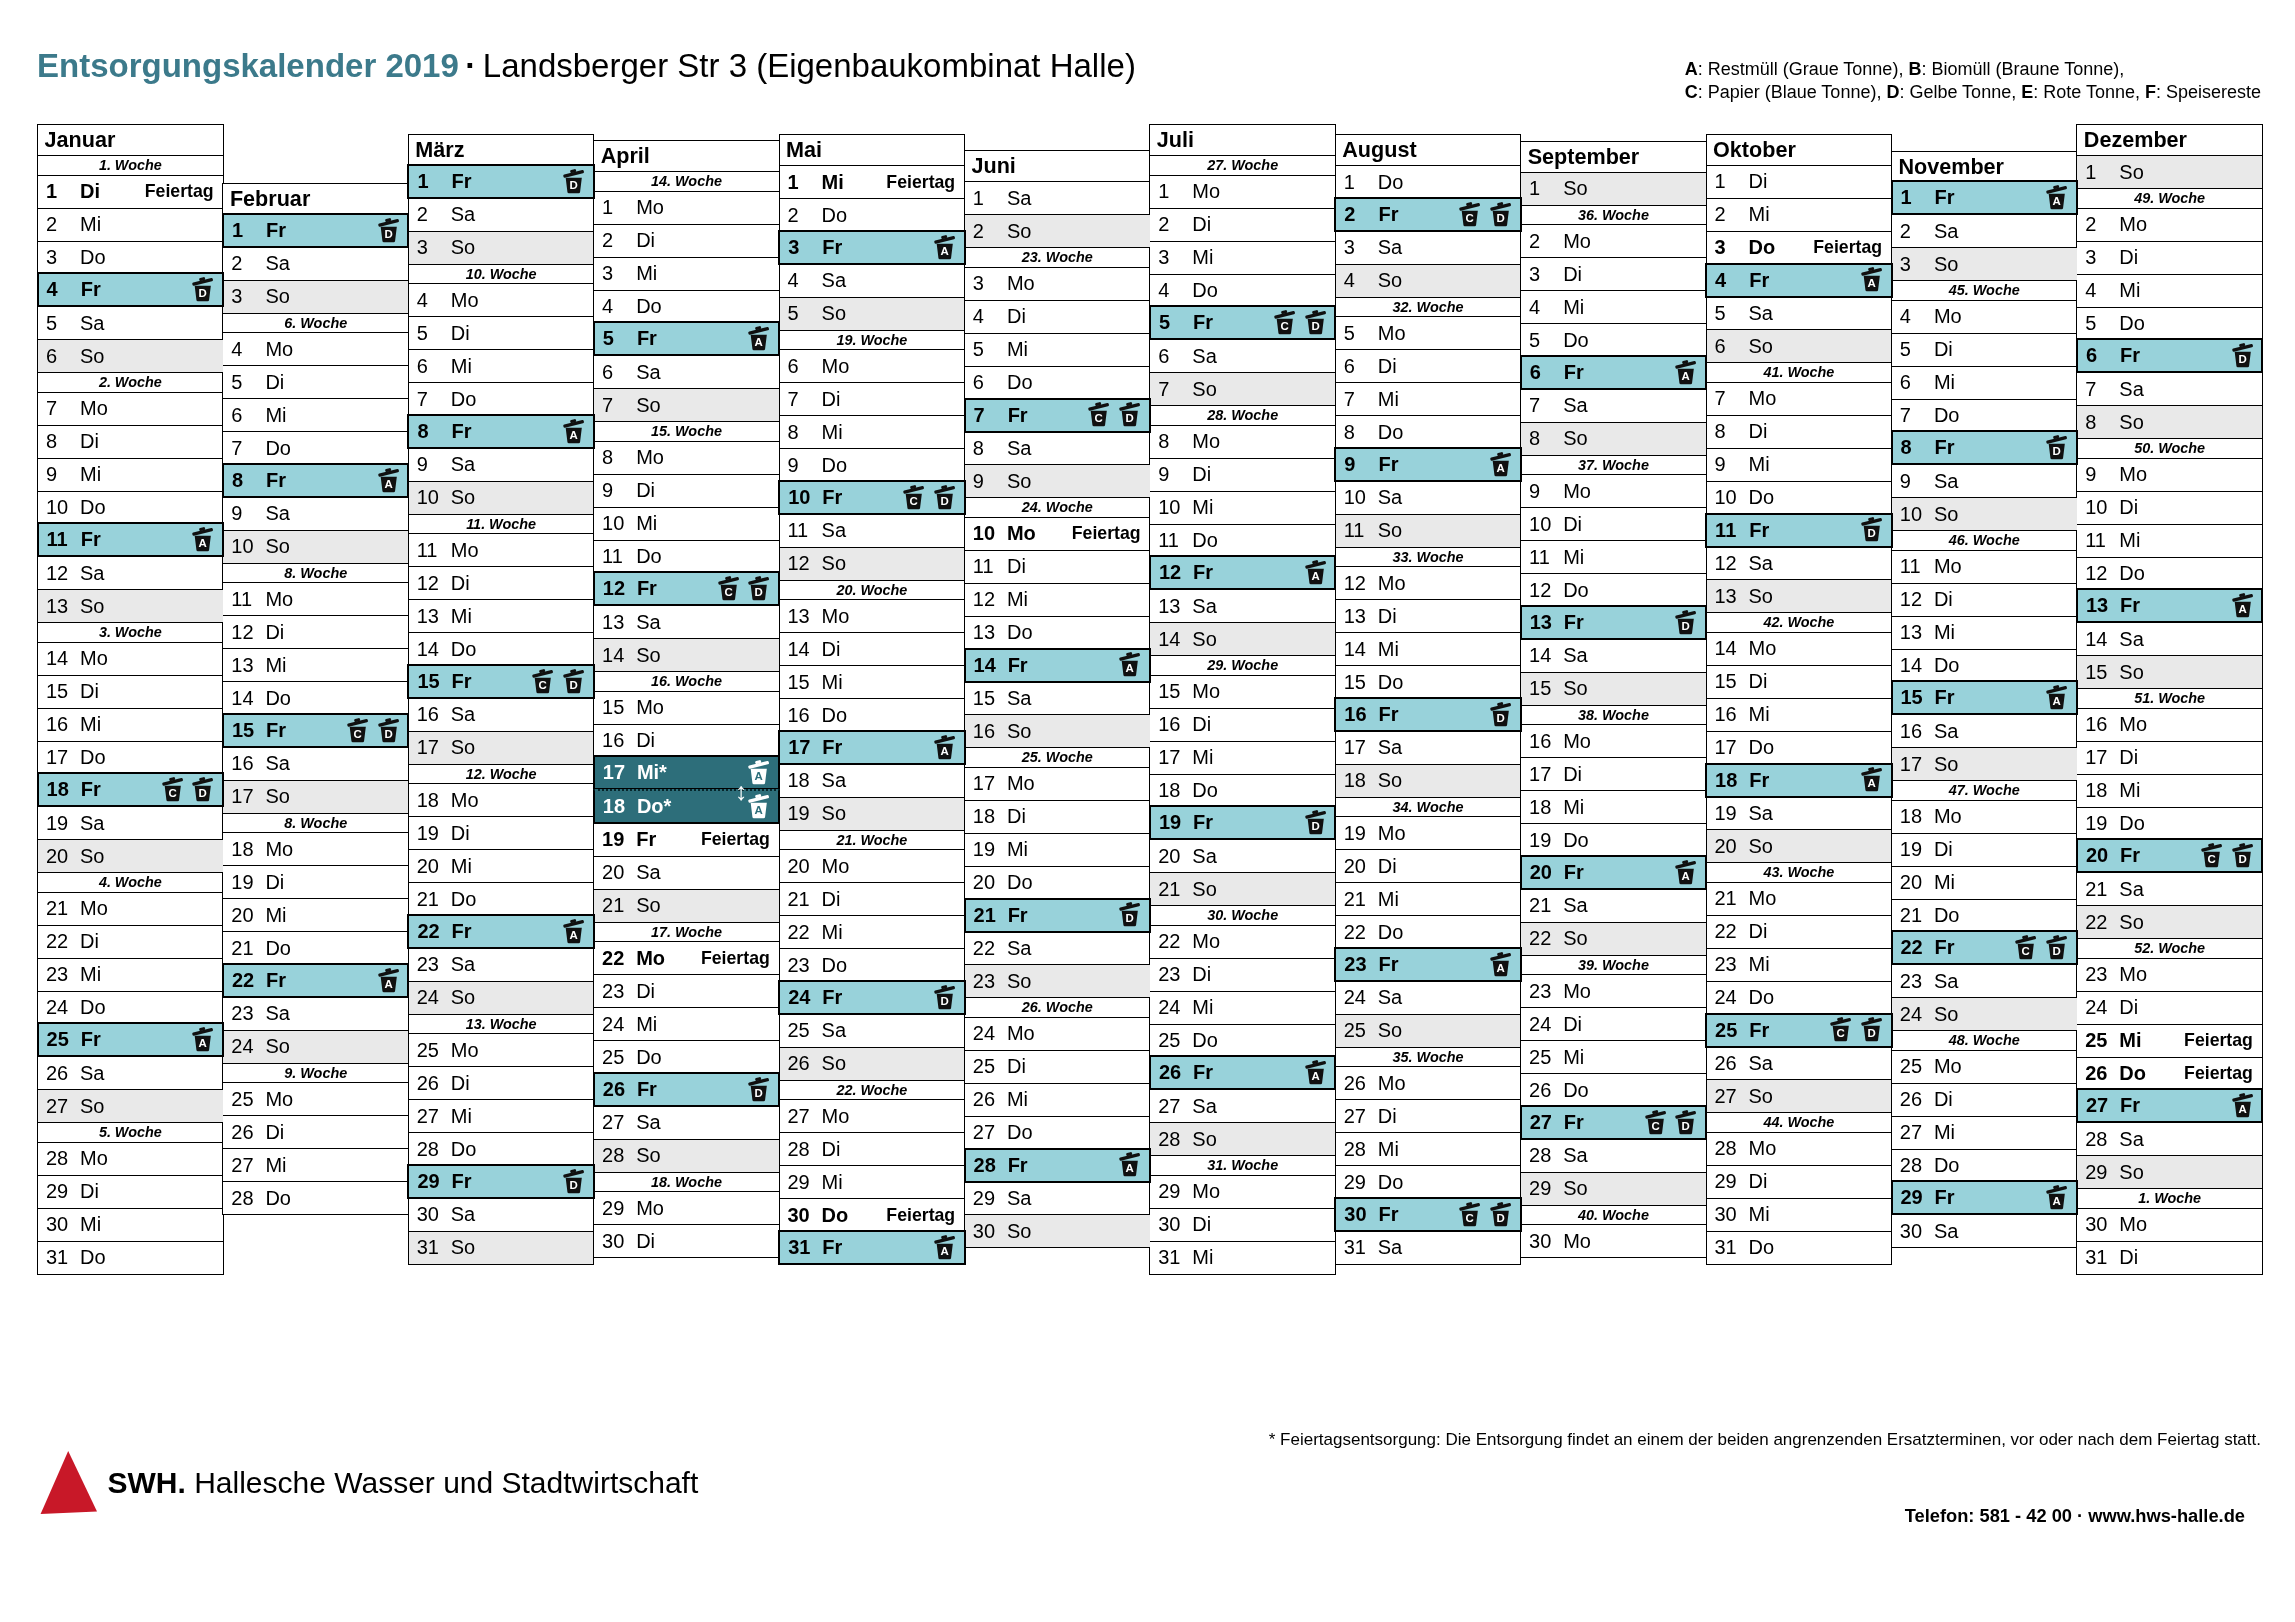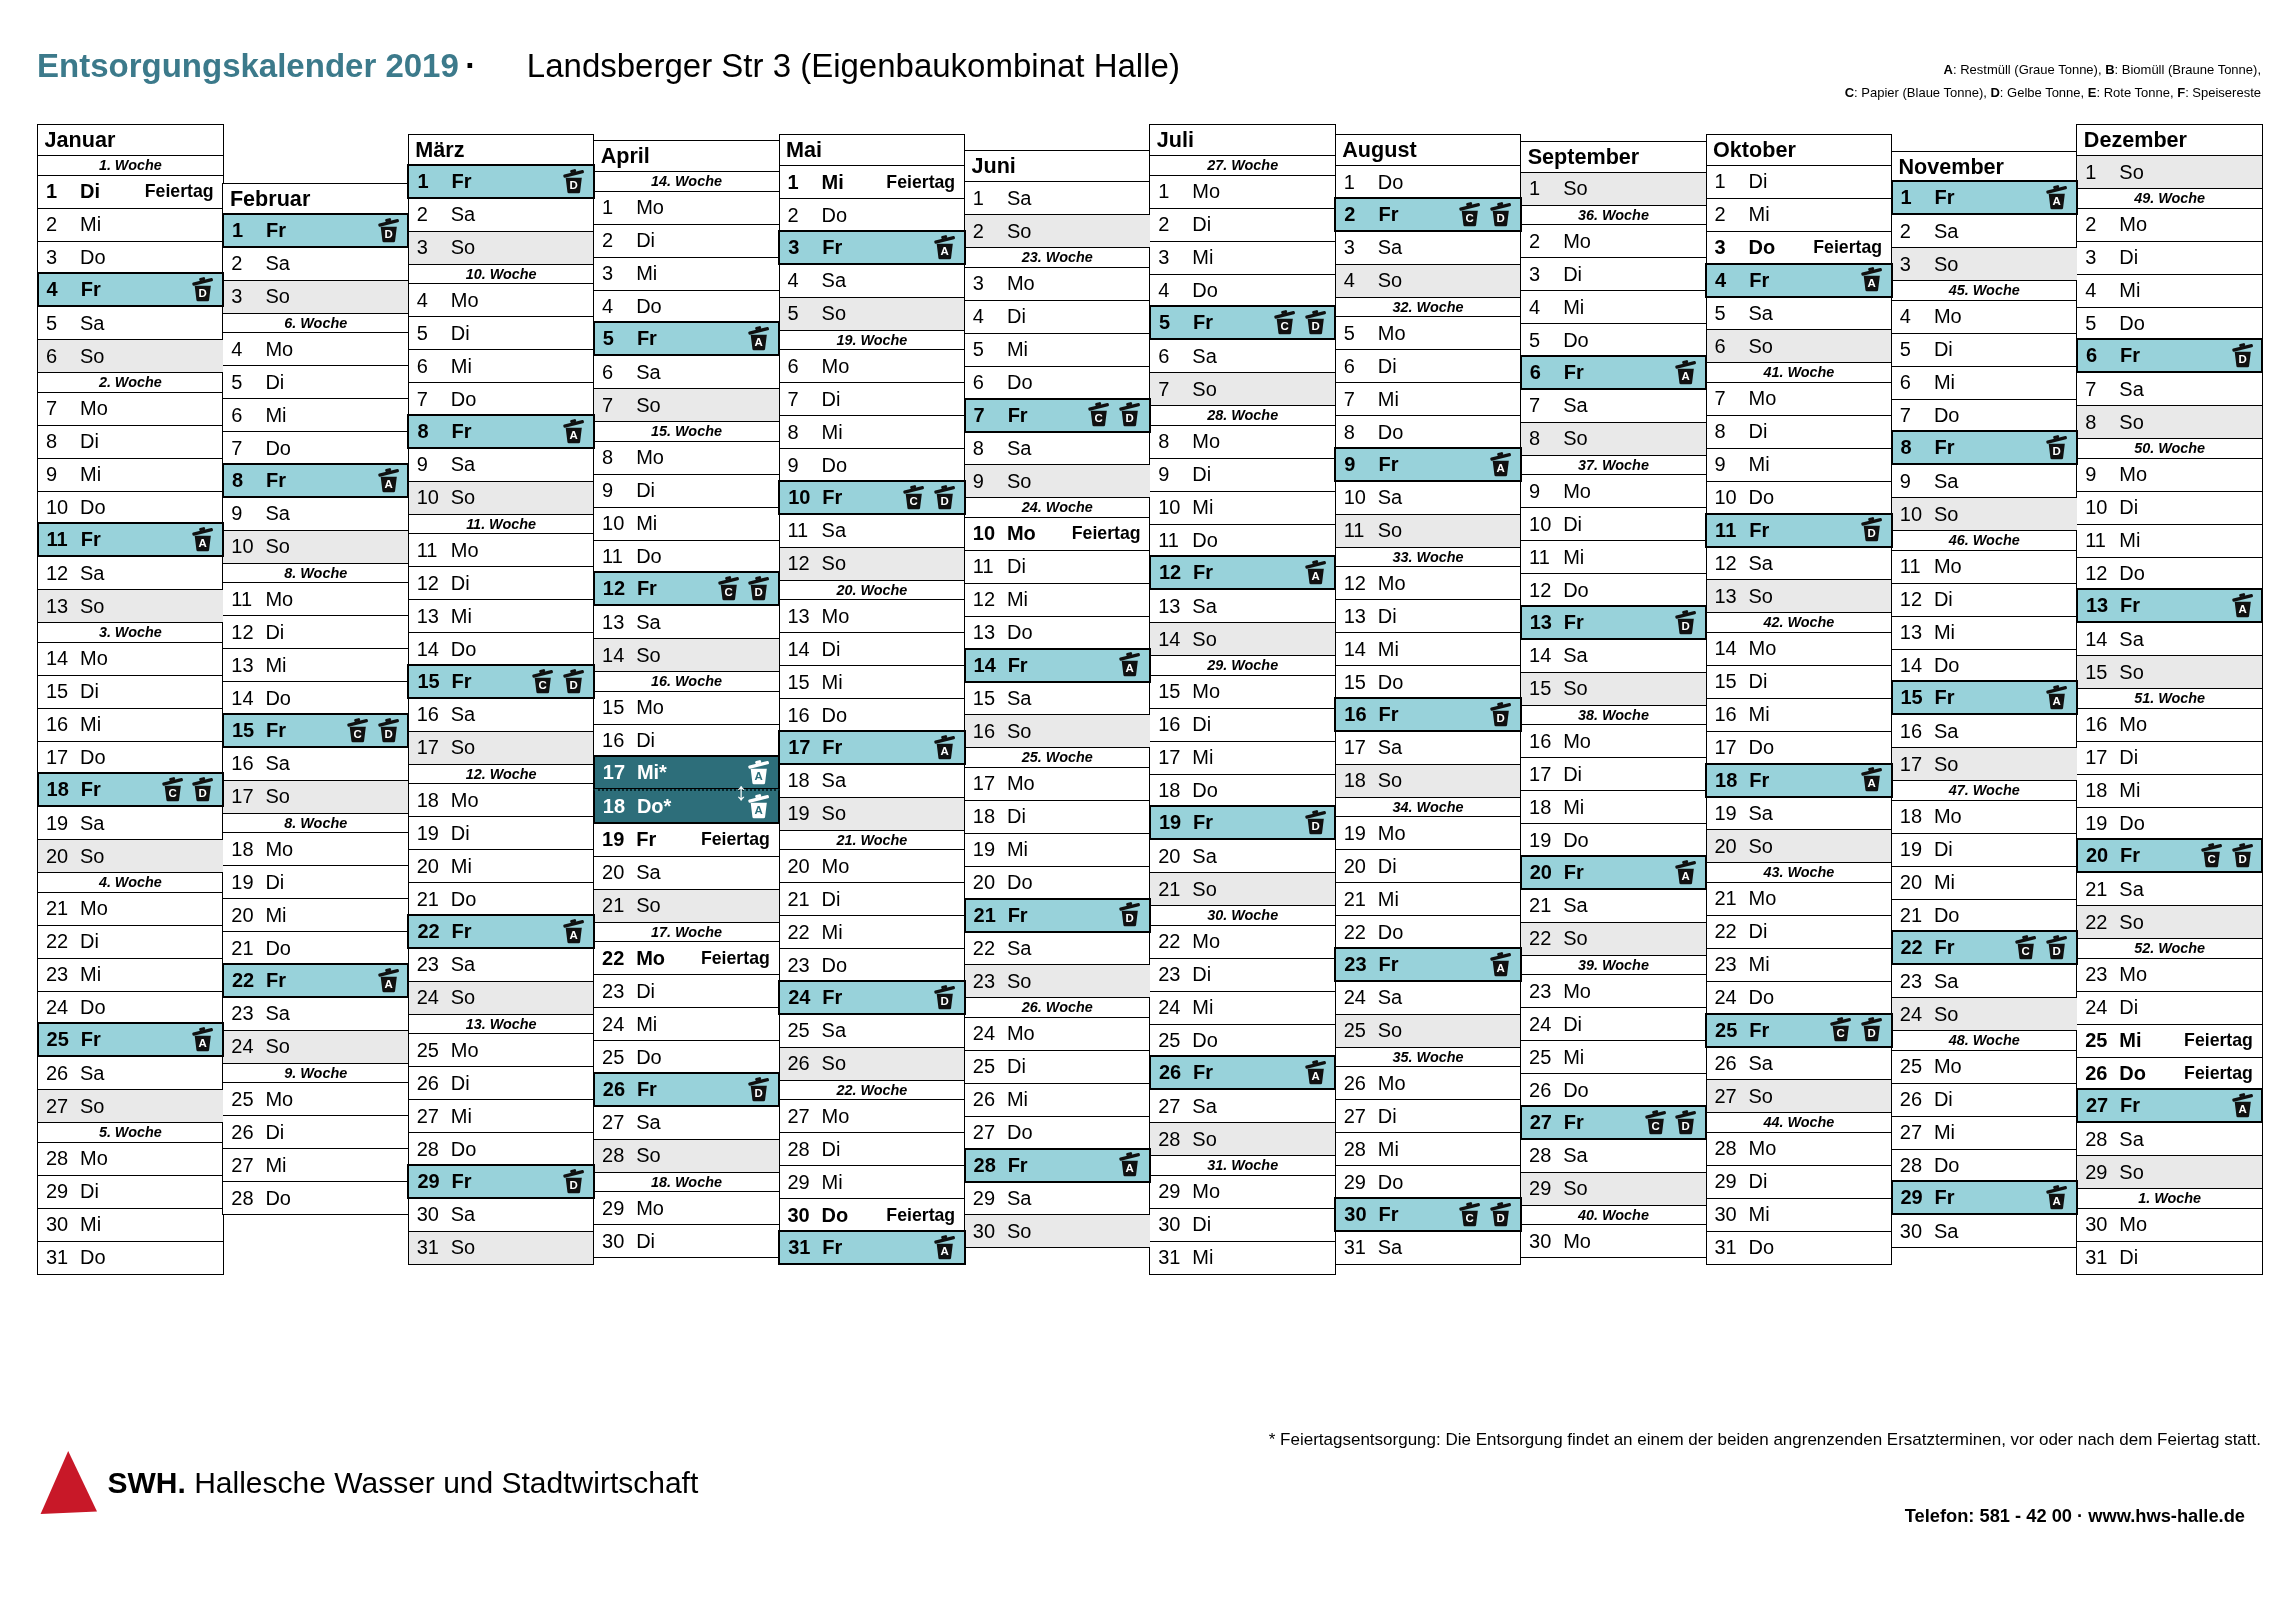--- a/index.html
+++ b/index.html
@@ -4,22 +4,22 @@
 <style>
   * { box-sizing: border-box; }
   html,body { margin:0; padding:0; }
   body {
     width:2295px; height:1622px; position:relative; background:#fff;
     font-family:"Liberation Sans", sans-serif; color:#000; overflow:hidden;
   }
   .page-title { position:absolute; left:37px; top:47px; font-size:33px; white-space:nowrap; }
   .page-title .t-main { color:var(--title); font-weight:bold; }
   .page-title .t-sep  { color:#000; font-weight:bold; padding:0 6.5px; }
-  .page-title .t-addr { color:#000; font-weight:normal;margin-left:44px; }
-  .legend { position:absolute; right:34px; top:58px; text-align:right; font-size:13px; line-height:23px; }
+  .page-title .t-addr { color:#000; font-weight:normal; }
+  .legend { position:absolute; right:34px; top:58px; text-align:left; font-size:18px; line-height:23px; }
   .grid { position:absolute; left:37px; top:124px; width:2226px; display:flex; align-items:center; }
   .month { flex:1 1 0; border:1.3px solid #000; background:#fff; min-width:0; }
   .month + .month { margin-left:-1.3px; }
   .mhead { height:30px; line-height:29px; font-weight:bold; font-size:21.6px; padding-left:6.5px; }
   .week { height:19.6px; border-top:1.3px solid #000; font-size:14.4px; font-weight:bold; font-style:italic;
           text-align:center; line-height:18.3px; }
   .row { position:relative; height:33px; border-top:1.3px solid #000; display:flex; align-items:center;
          font-size:20px; }
   .num { width:42px; padding-left:7.9px; flex:0 0 auto; }
   .wd  { flex:0 0 auto; }

